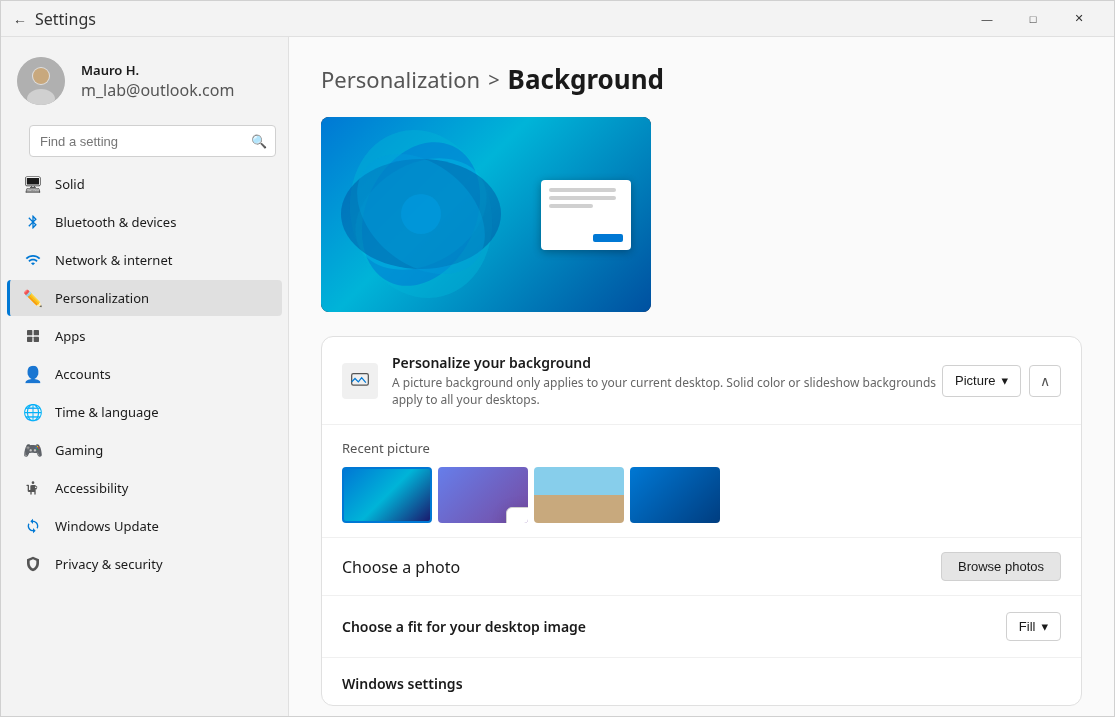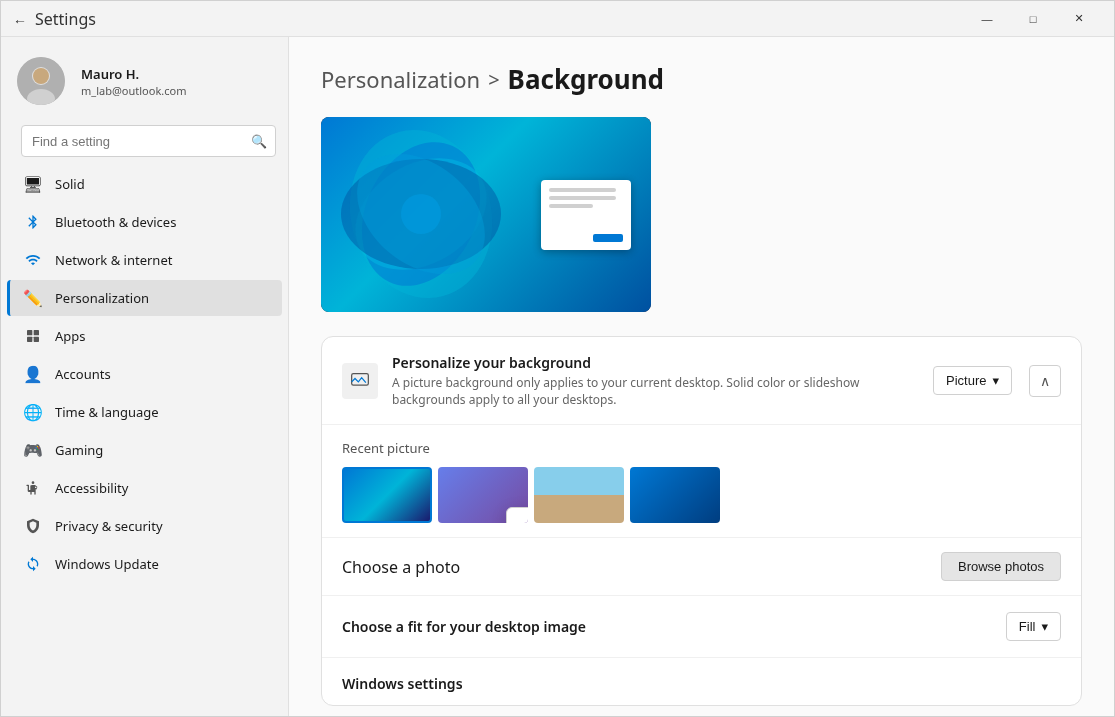--- a/index.html
+++ b/index.html
@@ -95,24 +95,24 @@
       align-items: center;
       justify-content: center;
       overflow: hidden;
       flex-shrink: 0;
     }
 
     .avatar svg { width: 48px; height: 48px; }
 
     .user-info { display: flex; flex-direction: column; }
     .user-name { font-size: 13px; font-weight: 600; color: #1a1a1a; }
-    .user-email { font-size: 11px; color: #555; text-align: center; }
+    .user-email { font-size: 16px; color: #555; text-align: center; }
 
     .search-box {
-      margin: 4px 12px 8px 20px;
+      margin: 4px 12px 8px 28px;
       position: relative;
     }
 
     .search-input {
       width: 100%;
       height: 32px;
       border: 1px solid #d0d0d0;
       border-radius: 4px;
       padding: 0 32px 0 10px;
       font-size: 13px;
@@ -281,22 +281,21 @@
       margin-right: 14px;
       flex-shrink: 0;
     }
 
     .settings-row-text { flex: 1; }
     .settings-row-label { font-size: 14px; font-weight: 600; color: #1a1a1a; }
     .settings-row-desc { font-size: 12px; color: #666; margin-top: 2px; }
 
     .settings-row-control {
       display: flex;
-      align-items: center;
-      gap: 17px;
+      gap: 8px;
     }
 
     .dropdown-btn {
       display: flex;
       align-items: center;
       gap: 6px;
       padding: 6px 12px;
       border: 1px solid #d0d0d0;
       border-radius: 4px;
       background: white;
@@ -504,33 +503,33 @@
         <span class="nav-icon">
           <svg width="16" height="16" viewBox="0 0 24 24" fill="#555">
               <circle cx="12" cy="4" r="2"></circle>
               <path d="M15.89 8.11C15.5 7.72 14.83 7.5 14.12 7.5H12c-.28 0-.56.02-.83.06L8.97 7.87A1 1 0 008 8.88V15H6v-7a1 1 0 00-1-1H3a1 1 0 000 2h1v7a2 2 0 002 2h2v3a1 1 0 002 0v-3h4v3a1 1 0 002 0v-7h1a1 1 0 000-2h-2V9.5l1.89 1.89a1 1 0 001.41-1.41l-.41-.38z"></path>
             </svg>
         </span>
         <span>Accessibility</span>
       </div>
       <div class="nav-item">
         <span class="nav-icon">
+          <svg width="16" height="16" viewBox="0 0 24 24" fill="#0078d4">
+              <path d="M12 4V1L8 5l4 4V6c3.31 0 6 2.69 6 6 0 1.01-.25 1.97-.7 2.8l1.46 1.46C19.54 15.03 20 13.57 20 12c0-4.42-3.58-8-8-8zm0 14c-3.31 0-6-2.69-6-6 0-1.01.25-1.97.7-2.8L5.24 7.74C4.46 8.97 4 10.43 4 12c0 4.42 3.58 8 8 8v3l4-4-4-4v3z"></path>
+            </svg>
+        </span>
+        <span>Windows Update</span>
+      </div>
+      <div class="nav-item">
+        <span class="nav-icon">
           <svg width="16" height="16" viewBox="0 0 24 24" fill="#555">
               <path d="M12 1L3 5v6c0 5.55 3.84 10.74 9 12 5.16-1.26 9-6.45 9-12V5l-9-4zm0 4l5 2.18V11c0 3.5-2.33 6.79-5 7.93-2.67-1.14-5-4.43-5-7.93V7.18L12 5z"></path>
             </svg>
         </span>
         <span>Privacy &amp; security</span>
-      </div>
-      <div class="nav-item">
-        <span class="nav-icon">
-          <svg width="16" height="16" viewBox="0 0 24 24" fill="#0078d4">
-              <path d="M12 4V1L8 5l4 4V6c3.31 0 6 2.69 6 6 0 1.01-.25 1.97-.7 2.8l1.46 1.46C19.54 15.03 20 13.57 20 12c0-4.42-3.58-8-8-8zm0 14c-3.31 0-6-2.69-6-6 0-1.01.25-1.97.7-2.8L5.24 7.74C4.46 8.97 4 10.43 4 12c0 4.42 3.58 8 8 8v3l4-4-4-4v3z"></path>
-            </svg>
-        </span>
-        <span>Windows Update</span>
       </div>
     </div>
 
     <div class="main">
 
       <div class="breadcrumb">
         <span class="breadcrumb-parent">Personalization</span>
         <span class="breadcrumb-sep">&gt;</span>
         <span class="breadcrumb-current">Background</span>
       </div>

